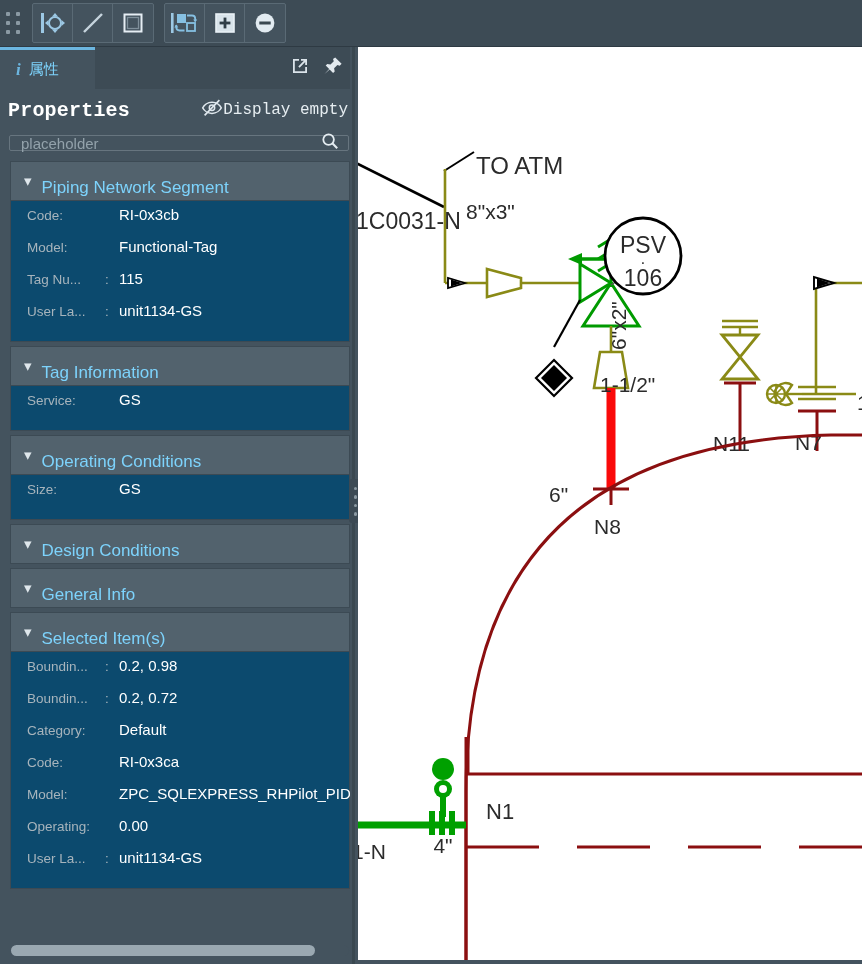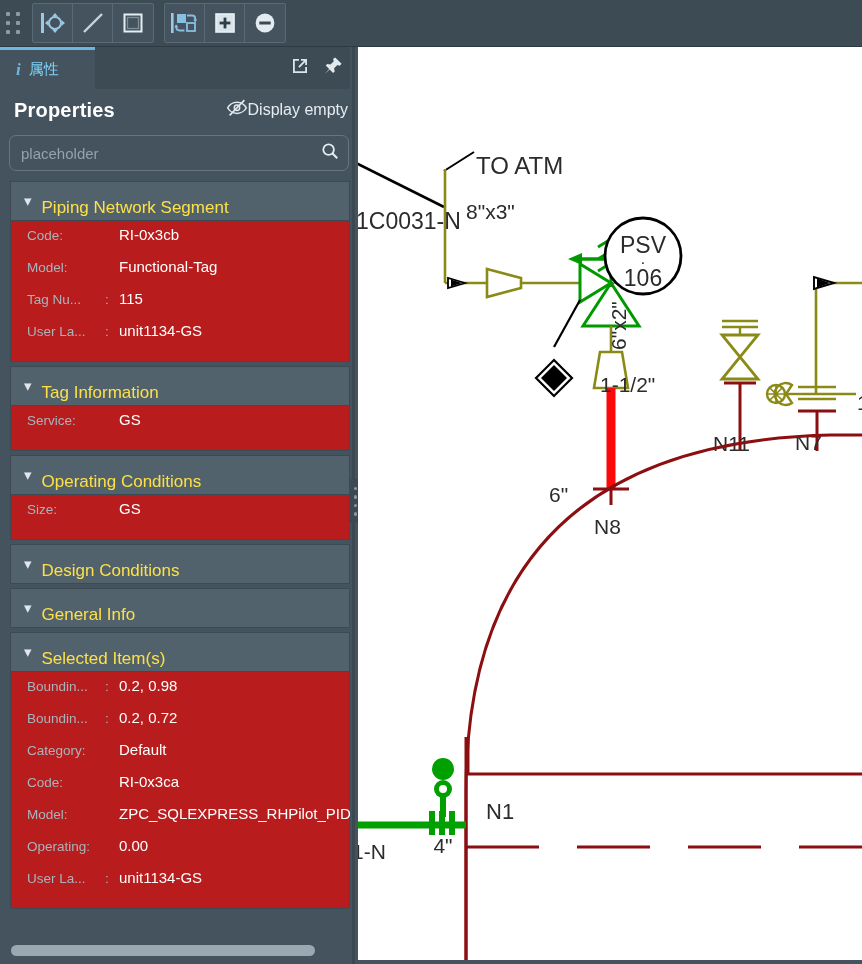--- a/index.html
+++ b/index.html
@@ -37,44 +37,44 @@
   }
   .tabstrip { height: 42px; background: #3d4b55; display: flex; align-items: stretch; position: relative; }
   .tab {
     width: 95px; background: #44535e; display: flex; align-items: center; gap: 8px;
     padding-left: 16px; position: relative; border-top: 3px solid #6cb6e0;
   }
   .tab .i-glyph { color: #6cb6e0; font-style: italic; font-weight: bold; font-size: 17px; font-family: "Liberation Serif", serif; }
   .tab .tab-label { color: #7dd3fc; font-size: 15px; }
   .tabstrip-actions { margin-left: auto; display: flex; align-items: center; gap: 12px; padding-right: 14px; }
 
-  .panel-head { height: 42px; display: flex; align-items: center; padding: 0 10px 0 14px; }
+  .panel-head { height: 42px; display: flex; align-items: center; padding: 0 10px 0 8px; font-family: Liberation Mono, monospace; }
   .panel-title { color: #ffffff; font-size: 20px; font-weight: bold; letter-spacing: .2px; }
   .panel-head-right { margin-left: auto; display: flex; align-items: center; }
   .panel-head-right .de-label { color: #e6edf1; font-size: 16px; }
 
   .searchbox {
-    margin: 4px 9px 10px 9px; height: 36px; border: 1px solid #67757f; border-radius: 7px;
+    margin: 4px 9px 10px 9px; height: 16px; border: 1px solid #67757f; border-radius: 2px;
     display: flex; align-items: center; padding: 0 9px; background: #44535e;
   }
   .searchbox input {
     flex: 1; background: transparent; border: none; outline: none;
     color: #d8e1e7; font-size: 15px; font-family: "Liberation Sans", sans-serif;
   }
   .searchbox input::placeholder { color: #93a2ab; }
 
   .props { flex: 1; overflow: hidden; padding: 0 8px 0 10px; }
   .group { margin-bottom: 4px; }
   .group-head {
     background: #52626d; height: 40px; display: flex; align-items: center; gap: 10px;
     padding-left: 13px; border: 1px solid #3c4a54;
   }
   .group-head .chev { color: #dfe7ec; font-size: 15px; line-height: 1; transform: translateY(-1px); }
-  .group-head .gtitle { color: #fde047; font-size: 17px; margin-top: 14px; }
-  .group-body { background: #b91c1c; border: 1px solid #3c4a54; border-top: none; padding: 5px 0 7px 0; }
+  .group-head .gtitle { color: #7dd3fc; font-size: 17px; margin-top: 14px; }
+  .group-body { background: #0c4a6e; border: 1px solid #3c4a54; border-top: none; padding: 5px 0 7px 0; }
   .row { display: flex; align-items: baseline; height: 32px; padding-left: 16px; }
   .row .k { color: #a7b4bc; font-size: 13.5px; width: 78px; flex: none; }
   .row .sep { color: #a7b4bc; font-size: 13.5px; width: 14px; flex: none; }
   .row .v { color: #ffffff; font-size: 15px; white-space: nowrap; }
   .row.nosep .k { width: 92px; }
 
   .hscroll { margin: 4px 9px 8px 11px; height: 11px; background: #44535e; border-radius: 6px; }
   .hscroll .thumb { width: 304px; height: 11px; background: #9aa8b1; border-radius: 6px; }
 
   

